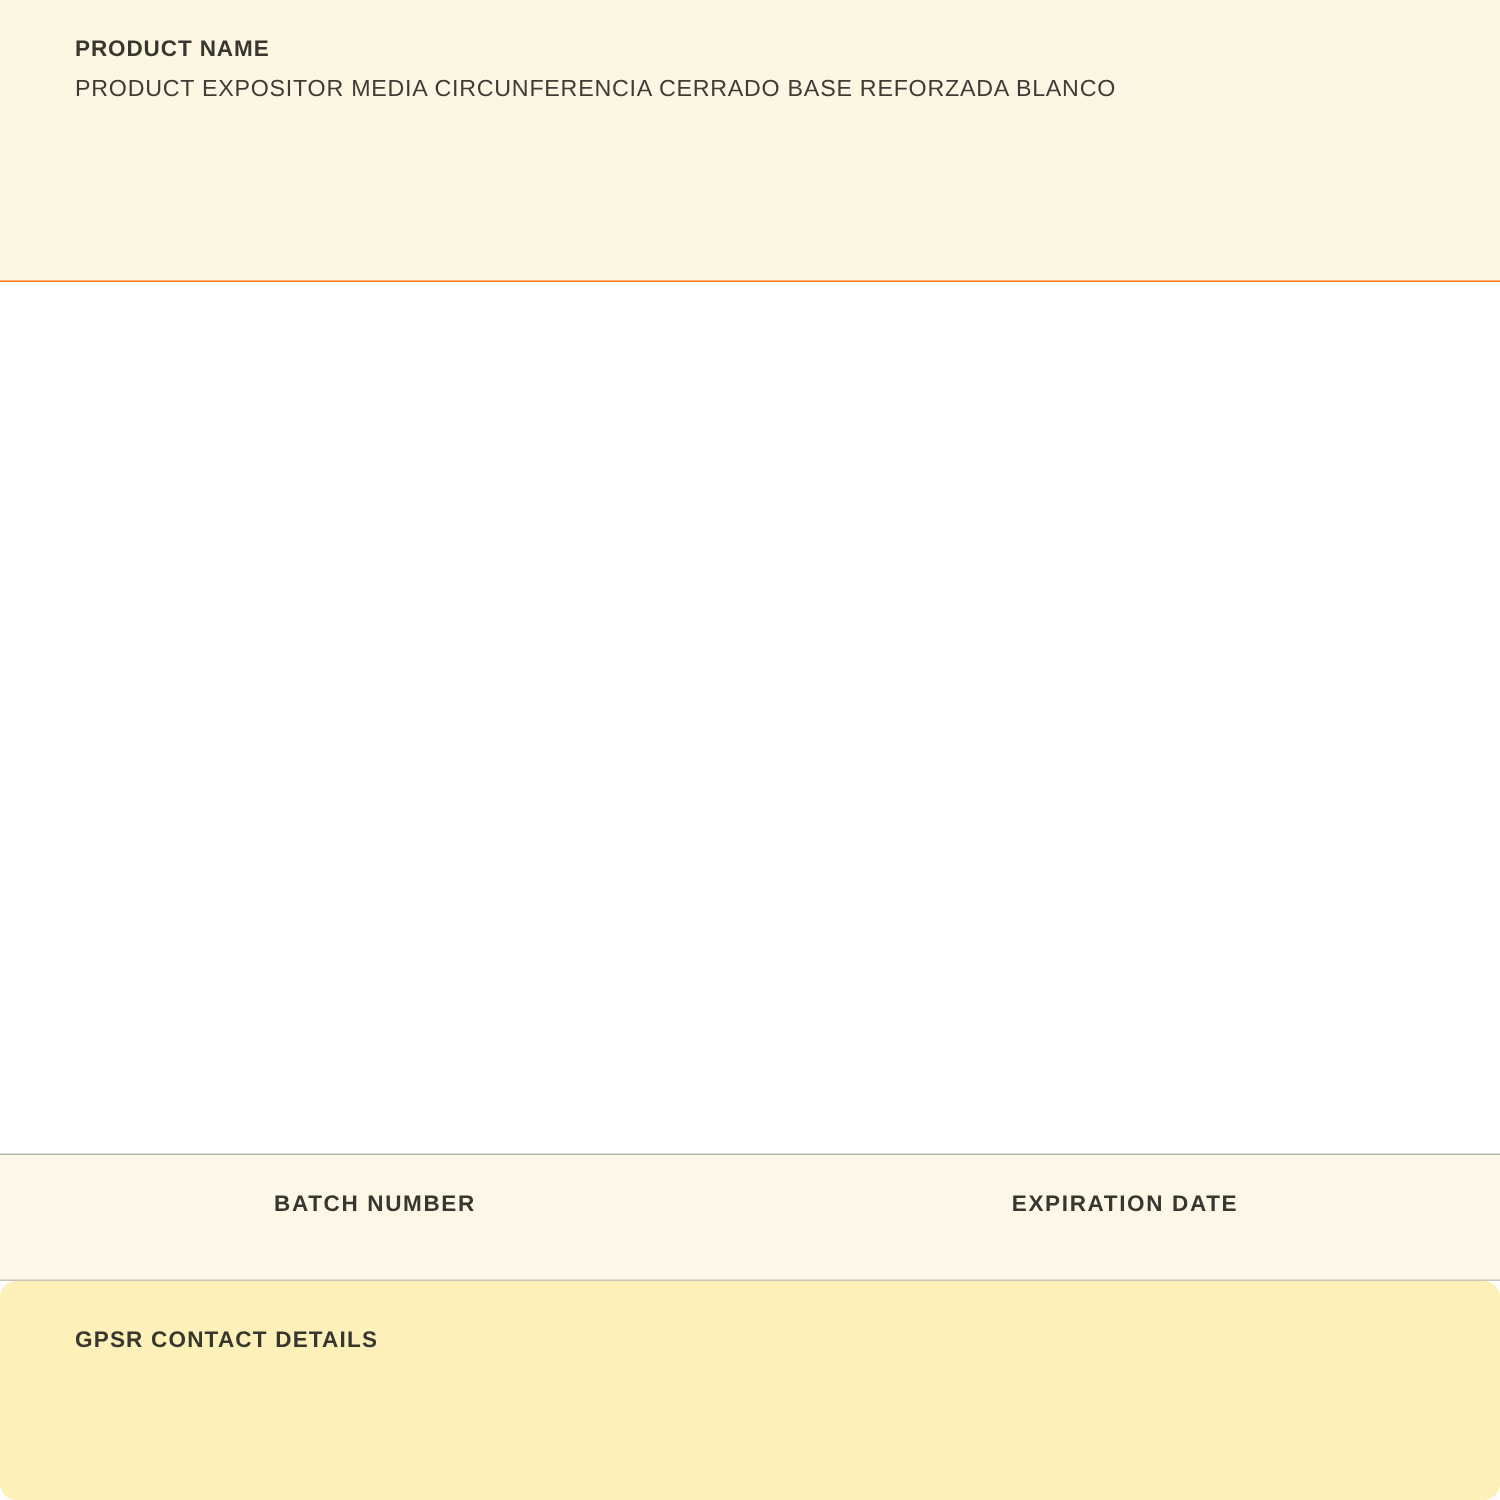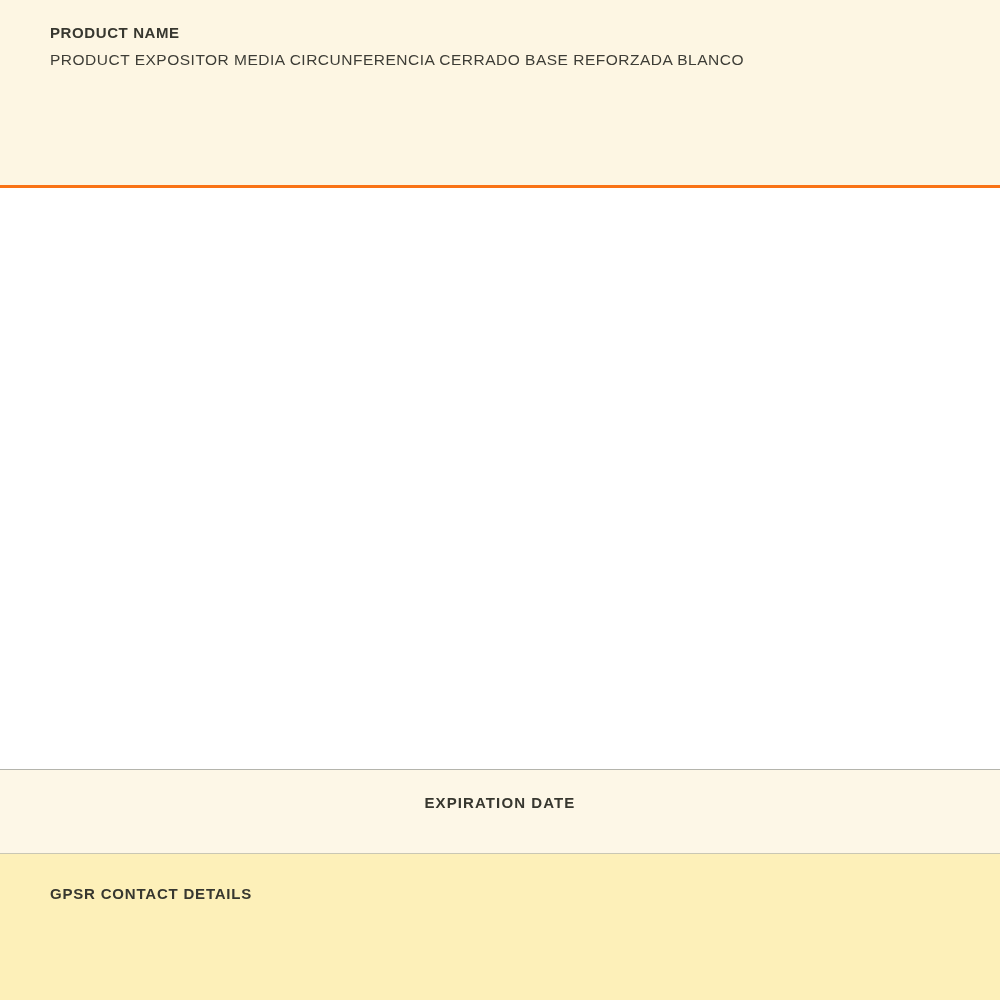--- a/index.html
+++ b/index.html
@@ -21,21 +21,21 @@
     display: flex;
     flex-direction: column;
   }
 
   
   .top-block {
     background: #fdf6e3;
     padding: 24px 50px 18px 50px;
     box-sizing: border-box;
     height: 188px;
-    border-bottom: 3px solid #f97316;
+    border-bottom: 1px solid #f97316;
   }
   .field-label {
     font-size: 15px;
     font-weight: bold;
     letter-spacing: 0.6px;
     color: #37372f;
     margin: 0 0 10px 0;
   }
   .field-value {
     font-size: 15.5px;
@@ -91,20 +91,21 @@
 
   
   .gpsr-block {
     background: #fdf0b9;
     padding: 20px 50px 18px 50px;
     box-sizing: border-box;
     display: flex;
     align-items: flex-start;
     justify-content: space-between;
     height: 146px;
+    border-radius: 11px;
   }
   .gpsr-title {
     font-size: 15px;
     font-weight: bold;
     letter-spacing: 0.8px;
     color: #37372f;
     padding-top: 11px;
     white-space: nowrap;
   }
   .gpsr-lines {
@@ -128,20 +129,24 @@
     <p class="field-label">PRODUCT NAME</p>
     <p class="field-value">PRODUCT EXPOSITOR MEDIA CIRCUNFERENCIA CERRADO BASE REFORZADA BLANCO</p>
     <div class="spacer-28"></div>
   </div>
 
   <div class="middle-block"></div>
 
   <div class="info-block">
     <div class="info-row first">
       <div class="info-cell">
+        <p class="hdr">BATCH NUMBER</p>
+        <p class="val"></p>
+      </div>
+      <div class="info-cell">
         <p class="hdr">EXPIRATION DATE</p>
         <p class="val"></p>
       </div>
     </div>
   </div>
 
   <div class="gpsr-block">
     <div class="gpsr-title">GPSR CONTACT DETAILS</div>
   </div>
 

